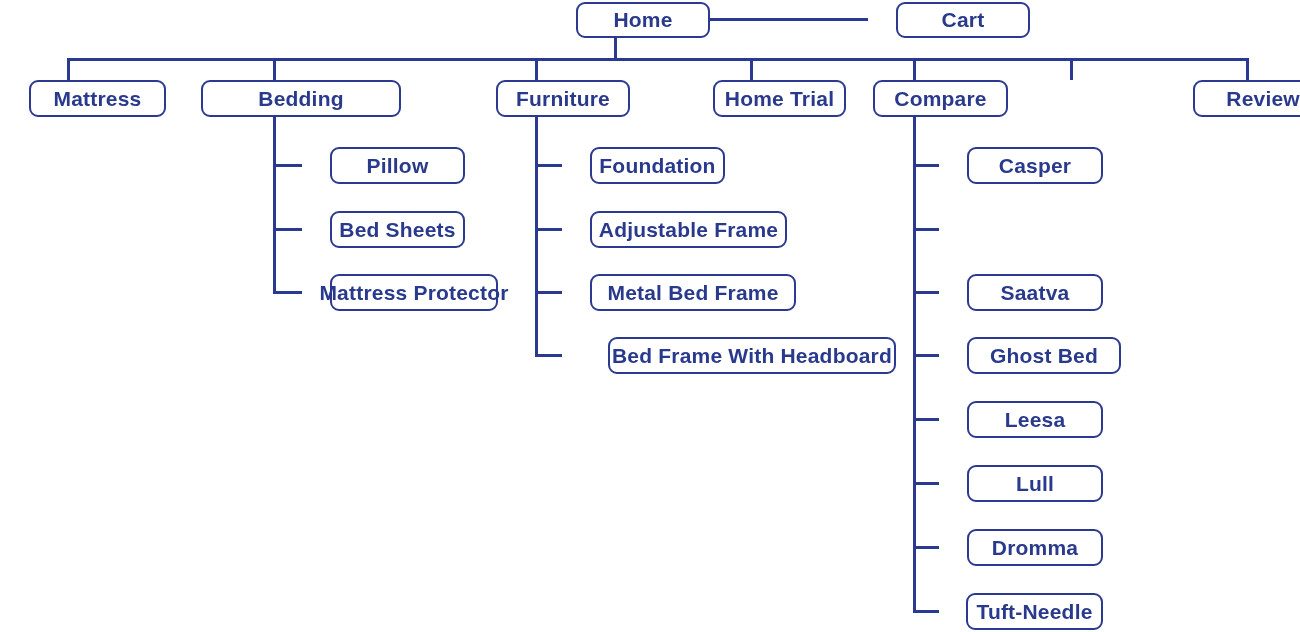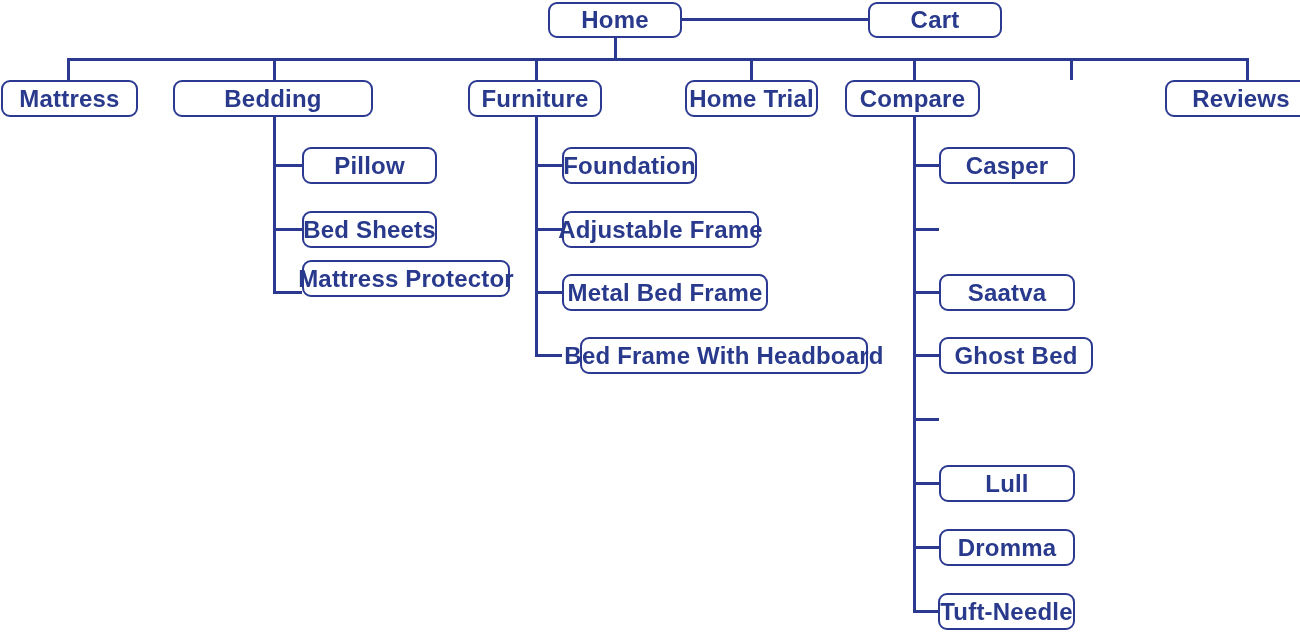--- a/index.html
+++ b/index.html
@@ -24,26 +24,27 @@
   .node {
     position: absolute;
     height: 32px;
     background: var(--box_bg);
     border: 2.5px solid var(--accent);
     border-radius: 9px;
     display: flex;
     align-items: center;
     justify-content: center;
     color: var(--text);
-    font-size: 24px;
+    font-size: 21px;
     font-weight: 700;
     letter-spacing: 0.2px;
     white-space: nowrap;
     box-sizing: border-box;
     height: 37px;
+    margin-left: 28px;
   }
   .hline {
     position: absolute;
     height: 2.5px;
     background: var(--accent);
   }
   .vline {
     position: absolute;
     width: 2.5px;
     background: var(--accent);
@@ -93,27 +94,28 @@
 
   <div class="node" style="left:1px;top:80px;width:137px">Mattress</div>
   <div class="node" style="left:173px;top:80px;width:200px">Bedding</div>
   <div class="node" style="left:468px;top:80px;width:134px">Furniture</div>
   <div class="node" style="left:685px;top:80px;width:133px">Home Trial</div>
   <div class="node" style="left:845px;top:80px;width:135px">Compare</div>
   <div class="node" style="left:1165px;top:80px;width:152px">Reviews</div>
 
   <div class="node" style="left:302px;top:147px;width:135px">Pillow</div>
   <div class="node" style="left:302px;top:211px;width:135px">Bed Sheets</div>
-  <div class="node" style="left:302px;top:260px;width:208px">Mattress Protector</div>
+  <div class="node" style="left:302px;top:274px;width:168px">Mattress Protector</div>
 
   <div class="node" style="left:562px;top:147px;width:135px">Foundation</div>
   <div class="node" style="left:562px;top:211px;width:197px">Adjustable Frame</div>
   <div class="node" style="left:562px;top:274px;width:206px">Metal Bed Frame</div>
   <div class="node" style="left:580px;top:337px;width:288px">Bed Frame With Headboard</div>
 
   <div class="node" style="left:939px;top:147px;width:136px">Casper</div>
   <div class="node" style="left:939px;top:274px;width:136px">Saatva</div>
   <div class="node" style="left:939px;top:337px;width:154px">Ghost Bed</div>
+  <div class="node" style="left:939px;top:401px;width:136px">Leesa</div>
   <div class="node" style="left:939px;top:529px;width:136px">Dromma</div>
   <div class="node" style="left:939px;top:465px;width:136px">Lull</div>
   <div class="node" style="left:938px;top:593px;width:137px">Tuft-Needle</div>
 
 </div>
 
 </body></html>

